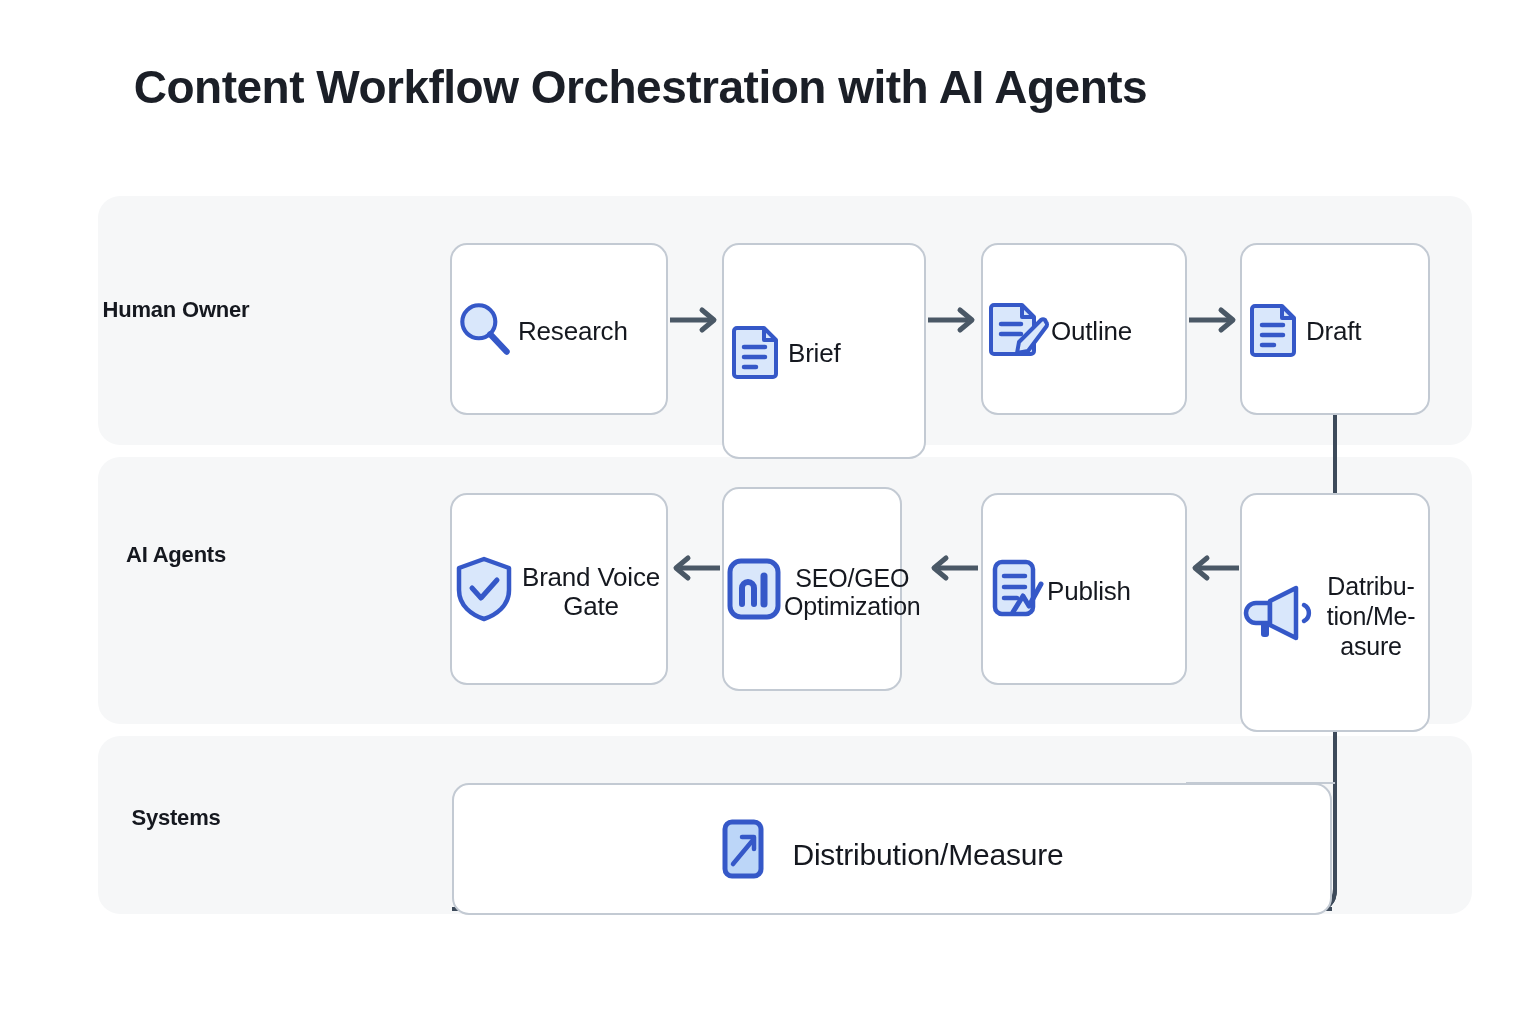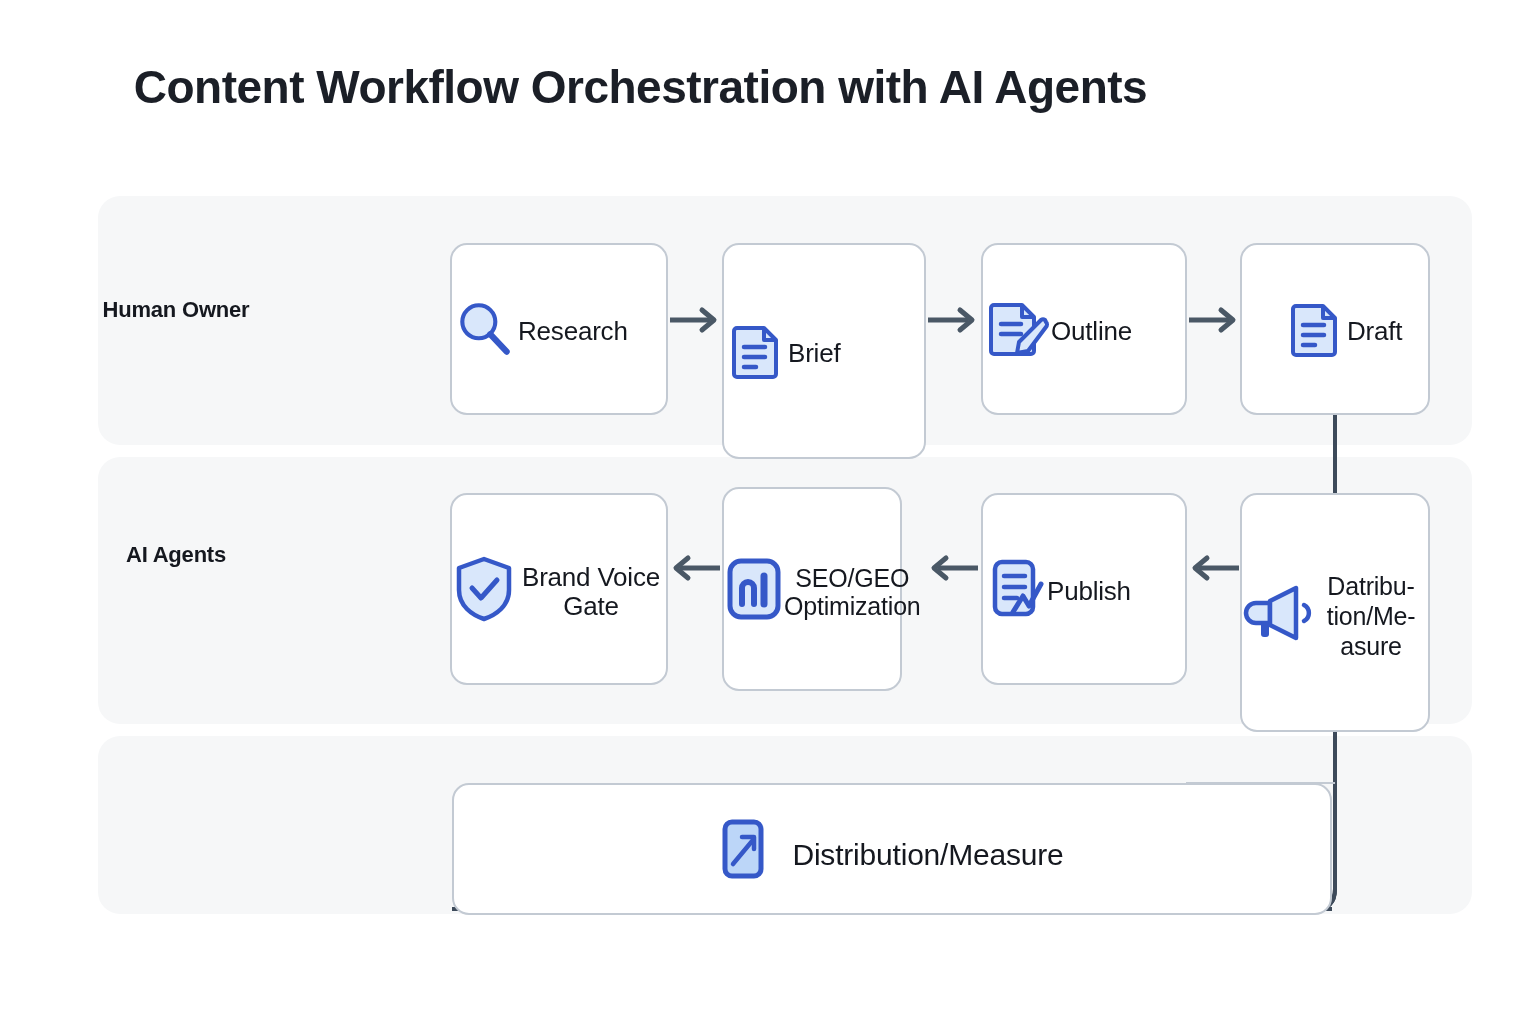--- a/index.html
+++ b/index.html
@@ -71,21 +71,21 @@
     line-height:1.13;
     letter-spacing:-0.2px;
     max-width:92%;
   }
   .card.narrow .caption{font-size:25px;}
 
   
   #card-research{left:450px;top:243px;width:218px;height:172px;}
   #card-brief   {left:722px;top:243px;width:204px;height:216px;}
   #card-outline {left:981px;top:243px;width:206px;height:172px;}
-  #card-draft   {left:1240px;top:243px;width:190px;height:172px;padding-left:41px;}
+  #card-draft   {left:1240px;top:243px;width:190px;height:172px;}
 
   
   #card-brandvoice{left:450px;top:493px;width:218px;height:192px;}
   #card-seogeo    {left:722px;top:487px;width:180px;height:204px;}
   #card-publish   {left:981px;top:493px;width:206px;height:192px;}
   #card-distrib   {left:1240px;top:493px;width:190px;height:239px;}
   #card-distrib .caption{line-height:1.2;}
 
   
   #card-systems{
@@ -129,20 +129,21 @@
     <path d="M1335,415 L1335,493" fill="none" stroke="#3d4a5a" stroke-width="4"></path>
 
     <path d="M1335,729 L1335,889 Q1335,909 1315,909 L1332,909" fill="none" stroke="#3d4a5a" stroke-width="4"></path>
     <path d="M1335,889 Q1335,909 1315,909 L452,909" fill="none" stroke="#3d4a5a" stroke-width="4"></path>
 
     <path d="M1186,783 L1335,783" fill="none" stroke="#c3cad3" stroke-width="2"></path>
   </svg>
 
   <div class="band-label" id="label-human">Human Owner</div>
   <div class="band-label" id="label-agents">AI Agents</div>
+  <div class="band-label" id="label-systems">Systems</div>
 
   <div class="card" id="card-research">
     <div class="icon">
       <svg width="66" height="66" viewBox="0 0 64 64">
         <circle cx="26" cy="25" r="16" fill="#d9e7fb" stroke="#3558c8" stroke-width="4"></circle>
         <line x1="37" y1="37" x2="53" y2="54" stroke="#3558c8" stroke-width="6" stroke-linecap="round"></line>
       </svg>
     </div>
     <div class="caption">Research</div>
   </div>

